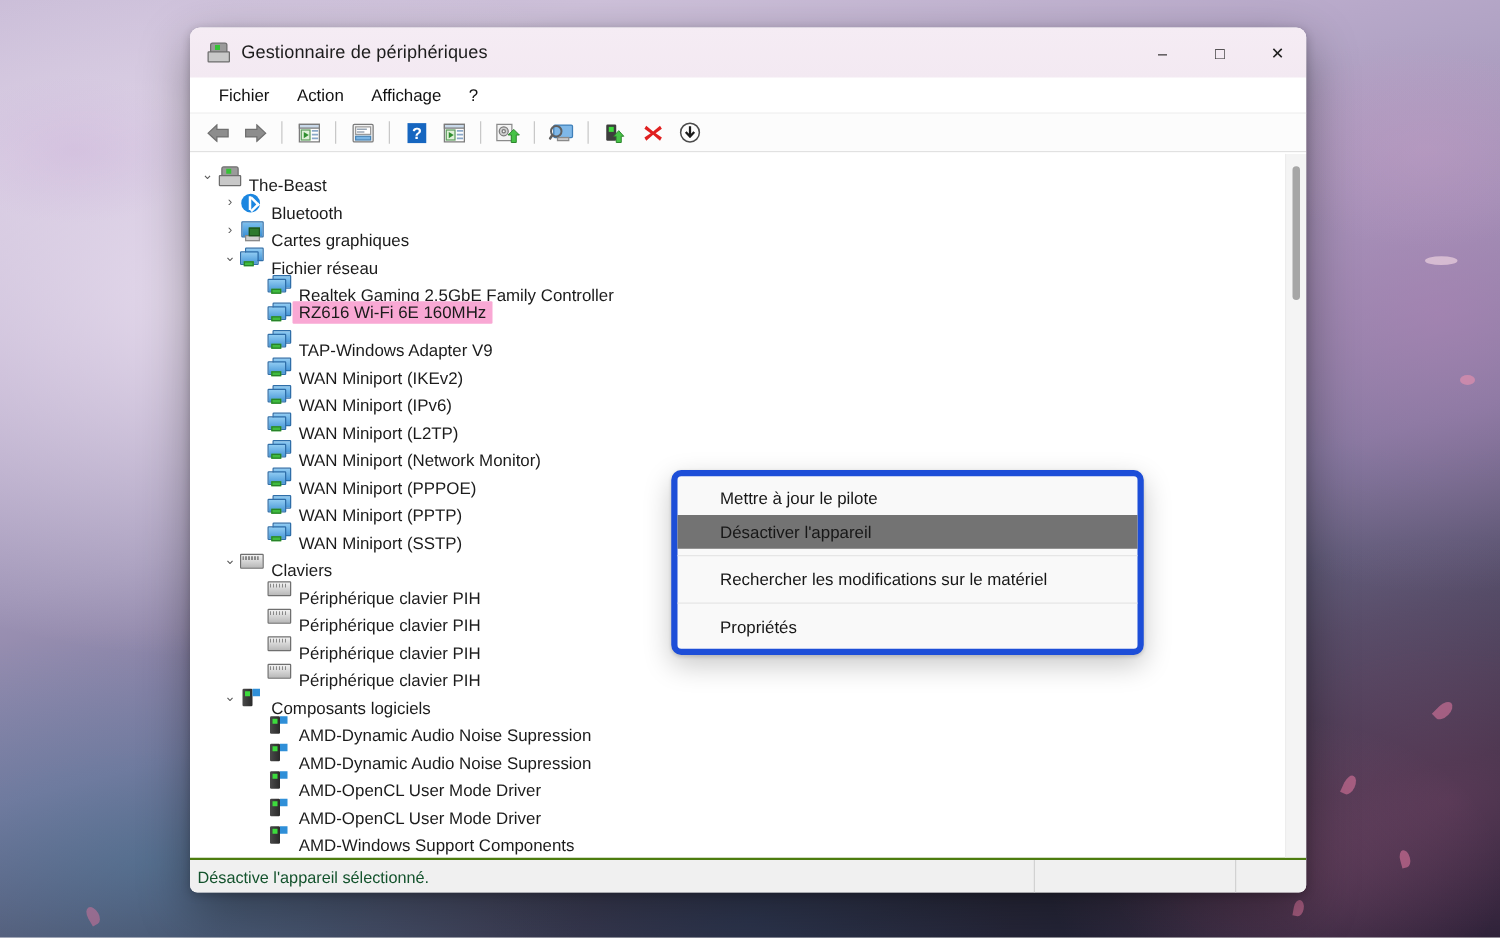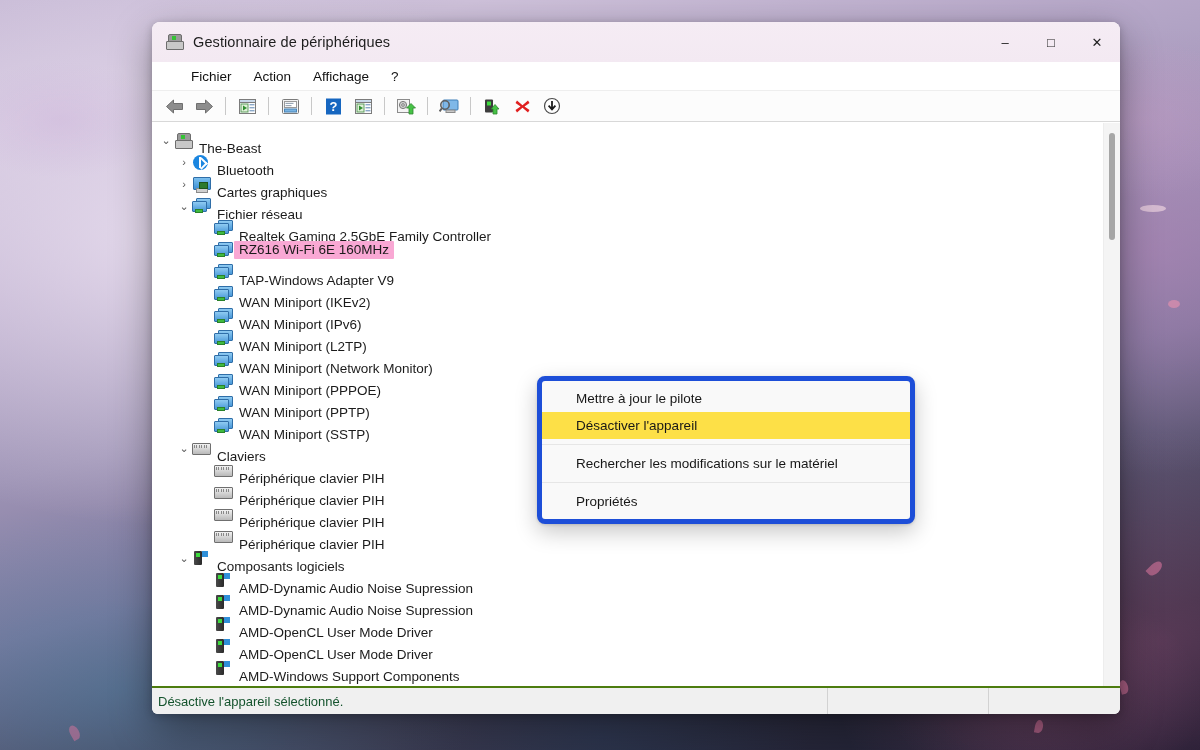--- a/index.html
+++ b/index.html
@@ -35,21 +35,21 @@
       radial-gradient(ellipse 200px 120px at 1140px 120px, rgba(200,160,200,0.35), transparent 65%),
       radial-gradient(ellipse 160px 90px at 60px 120px, rgba(200,175,215,0.4), transparent 65%),
       radial-gradient(ellipse 300px 150px at 600px 735px, rgba(40,60,90,0.45), transparent 70%);
   }
   .petal { position:absolute; border-radius:50% 50% 50% 0; background: rgba(240,130,170,0.5); }
 
   
   #window {
     position: absolute;
     left: 152px; top: 22px;
-    width: 968px; height: 692px;
+    width: 893px; height: 692px;
     background: #ffffff;
     border-radius: 8px 8px 6px 6px;
     box-shadow: 0 14px 40px rgba(0,0,0,0.38), 0 2px 8px rgba(0,0,0,0.22);
     overflow: hidden;
     display: flex; flex-direction: column;
   }
 
   
   #titlebar {
     height: 40px; flex: 0 0 40px;
@@ -68,21 +68,21 @@
     width: 46px; height: 40px;
     display: flex; align-items: center; justify-content: center;
     color: #222; font-size: 13px;
   }
 
   
   #menubar {
     height: 29px; flex: 0 0 29px;
     background: #ffffff;
     display: flex; align-items: center;
-    padding-left: 28px;
+    padding-left: 12px;
     border-bottom: 1px solid #eeeeee;
   }
   .menu-item {
     font-size: 13.5px; color: #111;
     padding: 4px 11px; border-radius: 3px;
   }
 
   
   #toolbar {
     height: 31px; flex: 0 0 31px;
@@ -238,21 +238,21 @@
     padding: 4px 0 4px 0;
     z-index: 50;
   }
   .ctx-item {
     height: 27px;
     display: flex; align-items: center;
     padding-left: 34px;
     font-size: 13.5px; color: #171717;
     margin: 0 0px;
   }
-  .ctx-item.hl { background: #fde047; text-align: center; }
+  .ctx-item.hl { background: #737373; text-align: center; }
   .ctx-item.bold { font-weight: normal; }
   .ctx-sep { height:1px; background:#e6e6e6; margin: 5px 0 5px 0; }
 </style>
 </head>
 <body>
 
 <div id="desktop">
   <div id="desktop-blur"></div>
   <div class="petal" style="left:1075px;top:620px;width:9px;height:16px;transform:rotate(25deg);"></div>
   <div class="petal" style="left:1120px;top:680px;width:8px;height:14px;transform:rotate(-15deg);"></div>

